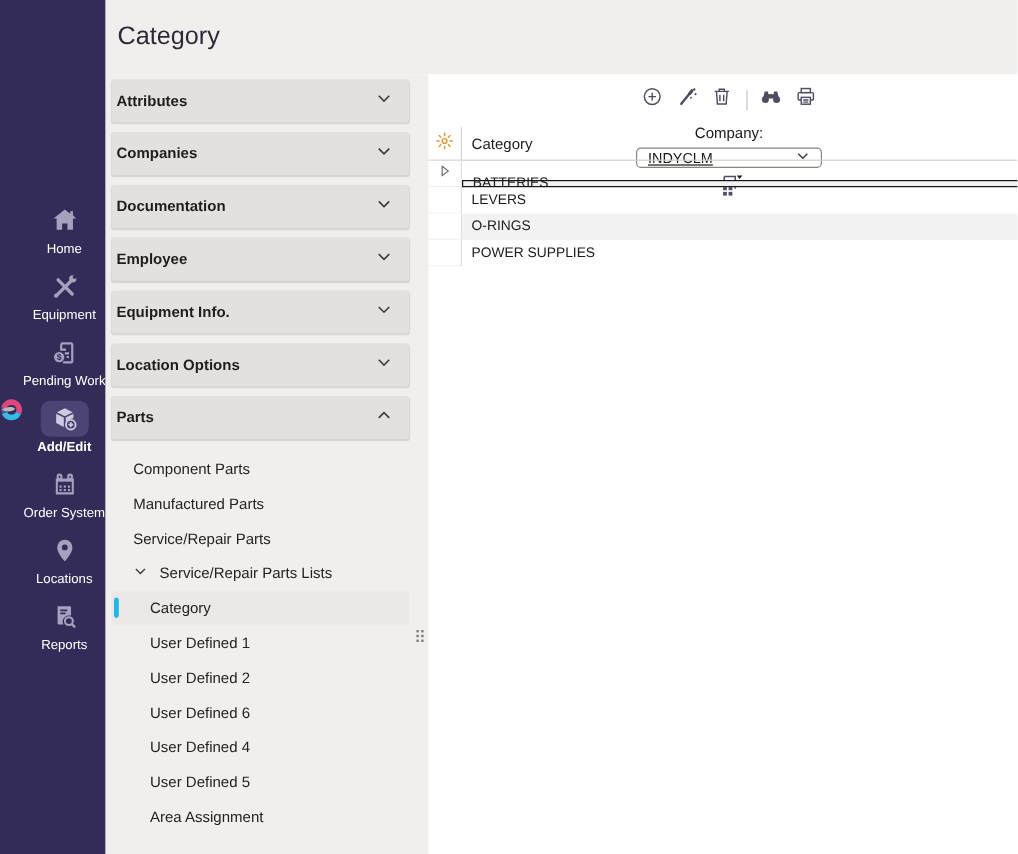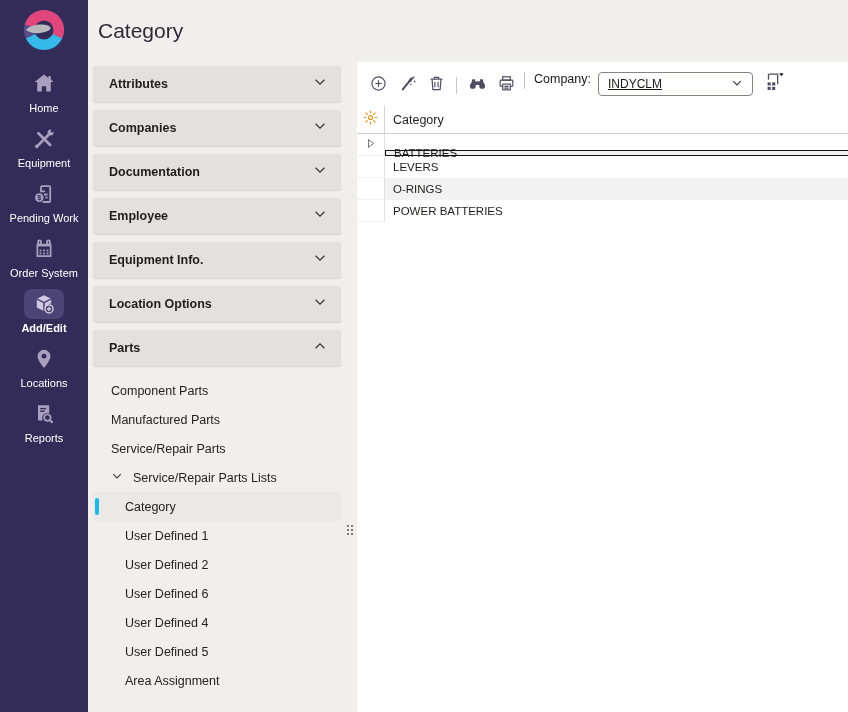--- a/index.html
+++ b/index.html
@@ -11,57 +11,57 @@
     --stripe:#f2f2f2;
     --icon-lavender:#a7a1bf;
     --ink:#201f1e;
   }
   *{box-sizing:border-box;margin:0;padding:0;}
   html,body{width:848px;height:712px;overflow:hidden;}
   body{font-family:"Liberation Sans", sans-serif;background:#fff;color:var(--ink);}
   .app{display:flex;width:848px;height:712px;}
 
   
-  .sidebar{width:88px;flex-shrink:0;background:var(--sidebar-bg);display:flex;flex-direction:column;align-items:center;}
+  .sidebar{width:88px;flex-shrink:0;background:var(--sidebar-bg);display:flex;flex-direction:row;align-items:center;}
   .logo{width:44px;height:44px;margin:8px 0 12px;cursor:pointer;}
   .side-item{width:100%;height:55px;display:flex;flex-direction:column;align-items:center;justify-content:center;cursor:pointer;}
   .side-item .ic{width:40px;height:30px;display:flex;align-items:center;justify-content:center;color:var(--icon-lavender);border-radius:8px;}
   .side-item .ic svg{width:24px;height:24px;}
   .side-item .lbl{font-size:11px;color:#fff;margin-top:3px;white-space:nowrap;}
   .side-item.active .ic{background:var(--sidebar-active-bg);color:#cfcadf;}
   .side-item.active .lbl{font-weight:bold;}
 
   
   .right{flex:1;display:flex;flex-direction:column;min-width:0;}
   .page-header{height:62px;flex-shrink:0;background:var(--panel-bg);display:flex;align-items:center;padding-left:10px;}
   .page-header h1{font-size:21px;font-weight:400;color:#2c2a35;}
 
   .content-row{flex:1;display:flex;min-height:0;}
 
   
   .nav-panel{width:269px;flex-shrink:0;background:var(--panel-bg);padding:4px 16px 0 5px;position:relative;}
-  .acc-header{height:36px;background:var(--accordion-bg);border-radius:3px;margin-bottom:8px;display:flex;align-items:center;justify-content:space-between;padding:0 14px 0 16px;cursor:pointer;box-shadow:0 1px 1px rgba(0,0,0,.12);}
+  .acc-header{height:36px;background:var(--accordion-bg);border-radius:3px;margin-bottom:8px;display:flex;align-items:center;justify-content:space-between;padding:0 14px 0 4px;cursor:pointer;box-shadow:0 1px 1px rgba(0,0,0,.12);}
   .acc-header .acc-label{font-size:12.5px;font-weight:bold;color:#1f1e1d;}
   .acc-header svg{width:14px;height:14px;}
 
   .tree{margin-top:10px;}
   .tree-row{height:29px;display:flex;align-items:center;font-size:12.5px;color:#242321;cursor:pointer;position:relative;border-radius:2px;}
   .tree-row.lvl1{padding-left:18px;}
   .tree-row.lvl2{padding-left:32px;}
   .tree-row.group{padding-left:18px;gap:10px;}
   .tree-row.group svg{width:12px;height:12px;flex-shrink:0;}
   .tree-row.selected{background:#ebe9e8;}
   .tree-row.selected::before{content:"";position:absolute;left:2px;top:6px;bottom:6px;width:3.5px;border-radius:2px;background:var(--accent-cyan);}
 
   .grip{position:absolute;top:460px;right:1px;display:grid;grid-template-columns:2px 2px;grid-auto-rows:2px;gap:2px;cursor:ew-resize;padding:3px;}
   .grip i{background:#7d7b78;display:block;}
 
   
   .main{flex:1;background:#fff;min-width:0;padding-top:10px;display:flex;flex-direction:column;}
-  .toolbar{height:26px;display:flex;padding-left:10px;gap:5px;flex-shrink:0;}
+  .toolbar{height:26px;display:flex;align-items:center;padding-left:10px;gap:5px;flex-shrink:0;flex-direction:column;}
   .tb-group{display:flex;align-items:center;gap:7px;}
   .tb-btn{width:22px;height:22px;display:flex;align-items:center;justify-content:center;color:#504d63;cursor:pointer;border-radius:3px;}
   .tb-btn svg{width:19px;height:19px;}
   .sep{width:1px;height:17px;background:#c8c6c4;margin:0 2px;}
   .co-label{font-size:12.5px;color:#1b1a19;margin:0 2px 0 2px;}
   .dropdown{width:155px;height:24px;background:#fff;border:1px solid #87857e;border-radius:4px;display:flex;align-items:center;justify-content:space-between;padding:0 9px;font-size:12px;color:#1b1a19;cursor:pointer;text-decoration:underline;}
   .dropdown svg{width:12px;height:12px;}
   .layout-btn{margin-left:3px;width:26px;}
   .layout-btn svg{width:22px;height:22px;}
 
@@ -124,54 +124,54 @@
                 <path d="M9 4.2 h8.2 a1 1 0 0 1 1 1 V19 a1 1 0 0 1 -1 1 H10.6"></path>
                 <path d="M9 4.2 V9.4 H13"></path>
                 <path d="M12 12.5 h3.5 M13.5 15.5 h2"></path>
               </g>
               <circle cx="7.3" cy="15.6" r="4.3" fill="currentColor"></circle>
               <text x="7.3" y="18.2" font-size="7.2" font-weight="bold" fill="#332c59" text-anchor="middle">$</text>
             </svg>
           </span>
           <span class="lbl">Pending Work</span>
         </div>
+        <div class="side-item active">
+          <span class="ic">
+            <svg viewBox="0 0 24 24">
+              <g fill="currentColor">
+                <path d="M12 3.2 18.6 6.5 12 9.8 5.4 6.5z"></path>
+                <path d="M4.8 7.8 11.2 11v7.8L4.8 15.6z"></path>
+                <path d="M19.2 7.8 12.8 11v7.8l1.2-.6a5.6 5.6 0 0 1 5.2-6.6z"></path>
+              </g>
+              <circle cx="17" cy="16.9" r="4" fill="#4c4474" stroke="currentColor" stroke-width="1.5"></circle>
+              <path d="M17 14.9v4 M15 16.9h4" stroke="currentColor" stroke-width="1.5" fill="none"></path>
+            </svg>
+          </span>
+          <span class="lbl">Add/Edit</span>
+        </div>
         <div class="side-item">
           <span class="ic">
             <svg viewBox="0 0 24 24">
               <path fill="currentColor" d="M4.5 6.8h15V20h-15z"></path>
               <g fill="none" stroke="currentColor" stroke-width="1.8">
                 <path d="M7.6 3.4 a1.5 1.5 0 0 0 -1.5 1.5 v1 a1.5 1.5 0 0 0 3 0 v-1 a1.5 1.5 0 0 0 -1.5 -1.5 z"></path>
                 <path d="M16.4 3.4 a1.5 1.5 0 0 0 -1.5 1.5 v1 a1.5 1.5 0 0 0 3 0 v-1 a1.5 1.5 0 0 0 -1.5 -1.5 z"></path>
               </g>
               <rect x="6.2" y="9.4" width="11.6" height="8.8" fill="#332c59"></rect>
               <g fill="currentColor">
                 <rect x="7.6" y="12.6" width="1.8" height="1.8"></rect>
                 <rect x="11.1" y="12.6" width="1.8" height="1.8"></rect>
                 <rect x="14.6" y="12.6" width="1.8" height="1.8"></rect>
                 <rect x="7.6" y="15.5" width="1.8" height="1.8"></rect>
                 <rect x="11.1" y="15.5" width="1.8" height="1.8"></rect>
                 <rect x="14.6" y="15.5" width="1.8" height="1.8"></rect>
               </g>
             </svg>
           </span>
           <span class="lbl">Order System</span>
-        </div>
-        <div class="side-item active">
-          <span class="ic">
-            <svg viewBox="0 0 24 24">
-              <g fill="currentColor">
-                <path d="M12 3.2 18.6 6.5 12 9.8 5.4 6.5z"></path>
-                <path d="M4.8 7.8 11.2 11v7.8L4.8 15.6z"></path>
-                <path d="M19.2 7.8 12.8 11v7.8l1.2-.6a5.6 5.6 0 0 1 5.2-6.6z"></path>
-              </g>
-              <circle cx="17" cy="16.9" r="4" fill="#4c4474" stroke="currentColor" stroke-width="1.5"></circle>
-              <path d="M17 14.9v4 M15 16.9h4" stroke="currentColor" stroke-width="1.5" fill="none"></path>
-            </svg>
-          </span>
-          <span class="lbl">Add/Edit</span>
         </div>
         <div class="side-item">
           <span class="ic">
             <svg viewBox="0 0 24 24">
               <path fill="currentColor" d="M12 2.8a6.4 6.4 0 0 1 6.4 6.4C18.4 13.9 12 20.8 12 20.8S5.6 13.9 5.6 9.2A6.4 6.4 0 0 1 12 2.8z"></path>
               <circle cx="12" cy="9.2" r="2.4" fill="#332c59"></circle>
             </svg>
           </span>
           <span class="lbl">Locations</span>
         </div>
@@ -406,21 +406,21 @@
               <div class="grid-row">
                 <div class="ind"></div>
                 <div class="cell">LEVERS</div>
               </div>
               <div class="grid-row striped">
                 <div class="ind"></div>
                 <div class="cell">O-RINGS</div>
               </div>
               <div class="grid-row">
                 <div class="ind"></div>
-                <div class="cell">POWER BATTERIES</div>
+                <div class="cell">POWER SUPPLIES</div>
               </div>
             </div>
         </div>
       </main>
 
     </div>
   </div>
 </div>
 
 </body></html>

